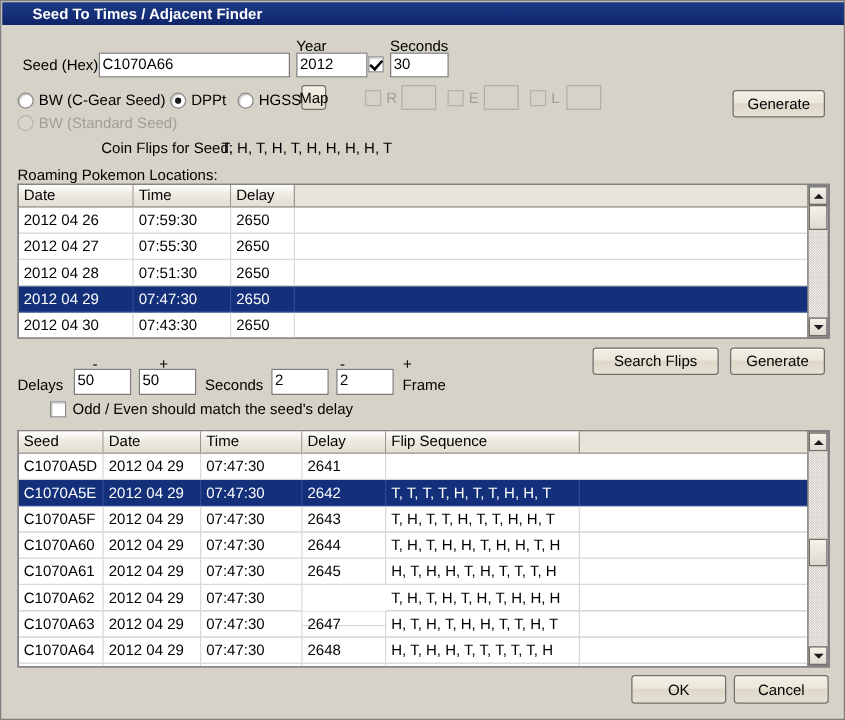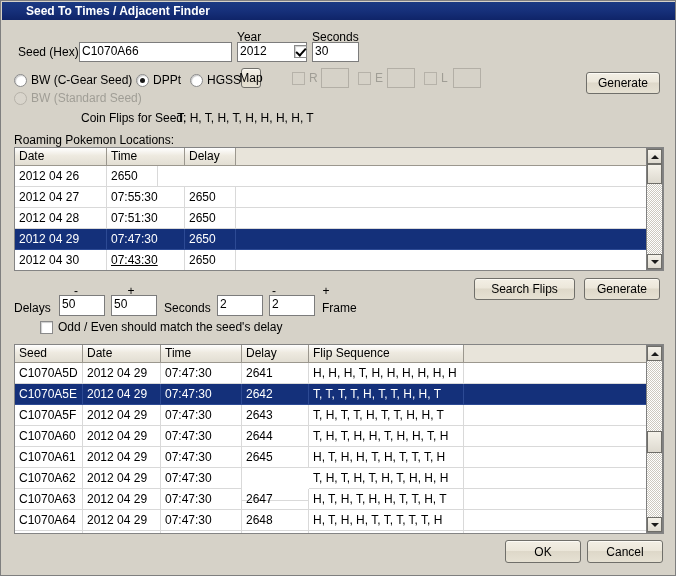--- a/index.html
+++ b/index.html
@@ -264,21 +264,21 @@
 <div class="window">
 
   <div class="titlebar">
     <span>Seed To Times / Adjacent Finder</span>
   </div>
 
   <div class="lbl" style="left:17px; top:44px;">Seed (Hex)</div>
   <div class="tbox" style="left:78px; top:41px; width:153px; height:20px;">C1070A66</div>
 
   <div class="lbl" style="left:236px; top:29px;">Year</div>
-  <div class="tbox" style="left:236px; top:41px; width:70px; height:20px;">2012</div>
+  <div class="tbox" style="left:236px; top:41px; width:57px; height:20px;">2012</div>
 
   <div class="cbox on" style="left:293px; top:44px;"></div>
 
   <div class="lbl" style="left:311px; top:29px;">Seconds</div>
   <div class="tbox" style="left:311px; top:41px; width:47px; height:20px;">30</div>
 
   <div class="radio" style="left:13px; top:73px;"></div>
   <div class="lbl" style="left:30px; top:72px;">BW (C-Gear Seed)</div>
 
   <div class="radio on" style="left:135px; top:73px;"></div>
@@ -315,20 +315,21 @@
     <div class="lv-inner">
       <div class="lv-head">
         <div class="hc" style="width:92px;">Date</div>
         <div class="hc" style="width:78px;">Time</div>
         <div class="hc" style="width:51px;">Delay</div>
         <div class="hc filler"></div>
       </div>
       <div id="times-rows">
           <div class="lv-row">
             <div class="cell" style="width: 92px;">2012 04 26</div>
+            <div class="cell" style="width: 78px;">07:59:30</div>
             <div class="cell" style="width: 51px;">2650</div>
             <div class="cell tail" style="flex: 1 1 auto;"></div>
           </div>
           <div class="lv-row">
             <div class="cell" style="width: 92px;">2012 04 27</div>
             <div class="cell" style="width: 78px;">07:55:30</div>
             <div class="cell" style="width: 51px;">2650</div>
             <div class="cell tail" style="flex: 1 1 auto;"></div>
           </div>
           <div class="lv-row">
@@ -338,21 +339,21 @@
             <div class="cell tail" style="flex: 1 1 auto;"></div>
           </div>
           <div class="lv-row sel">
             <div class="cell" style="width: 92px;">2012 04 29</div>
             <div class="cell" style="width: 78px;">07:47:30</div>
             <div class="cell" style="width: 51px;">2650</div>
             <div class="cell tail" style="flex: 1 1 auto;"></div>
           </div>
           <div class="lv-row">
             <div class="cell" style="width: 92px;">2012 04 30</div>
-            <div class="cell" style="width: 78px; text-decoration: underline;">07:43:30</div>
+            <div class="cell" style="width: 78px;">07:43:30</div>
             <div class="cell" style="width: 51px;">2650</div>
             <div class="cell tail" style="flex: 1 1 auto;"></div>
           </div>
         </div>
     </div>
     <div class="vscroll">
       <div class="sb-btn up">
           <span class="sb-arrow"></span>
         </div>
       <div class="sb-track" style="top:16px; bottom:16px;"></div>
@@ -393,21 +394,20 @@
         <div class="hc" style="width:67px;">Delay</div>
         <div class="hc" style="width:155px;">Flip Sequence</div>
         <div class="hc filler"></div>
       </div>
       <div id="results-rows">
           <div class="lv-row">
             <div class="cell" style="width: 68px;">C1070A5D</div>
             <div class="cell" style="width: 78px;">2012 04 29</div>
             <div class="cell" style="width: 81px;">07:47:30</div>
             <div class="cell" style="width: 67px;">2641</div>
-            <div class="cell" style="width: 155px;">H, H, H, T, H, H, H, H, H, H</div>
             <div class="cell tail" style="flex: 1 1 auto;"></div>
           </div>
           <div class="lv-row sel">
             <div class="cell" style="width: 68px;">C1070A5E</div>
             <div class="cell" style="width: 78px;">2012 04 29</div>
             <div class="cell" style="width: 81px;">07:47:30</div>
             <div class="cell" style="width: 67px;">2642</div>
             <div class="cell" style="width: 155px;">T, T, T, T, H, T, T, H, H, T</div>
             <div class="cell tail" style="flex: 1 1 auto;"></div>
           </div>

